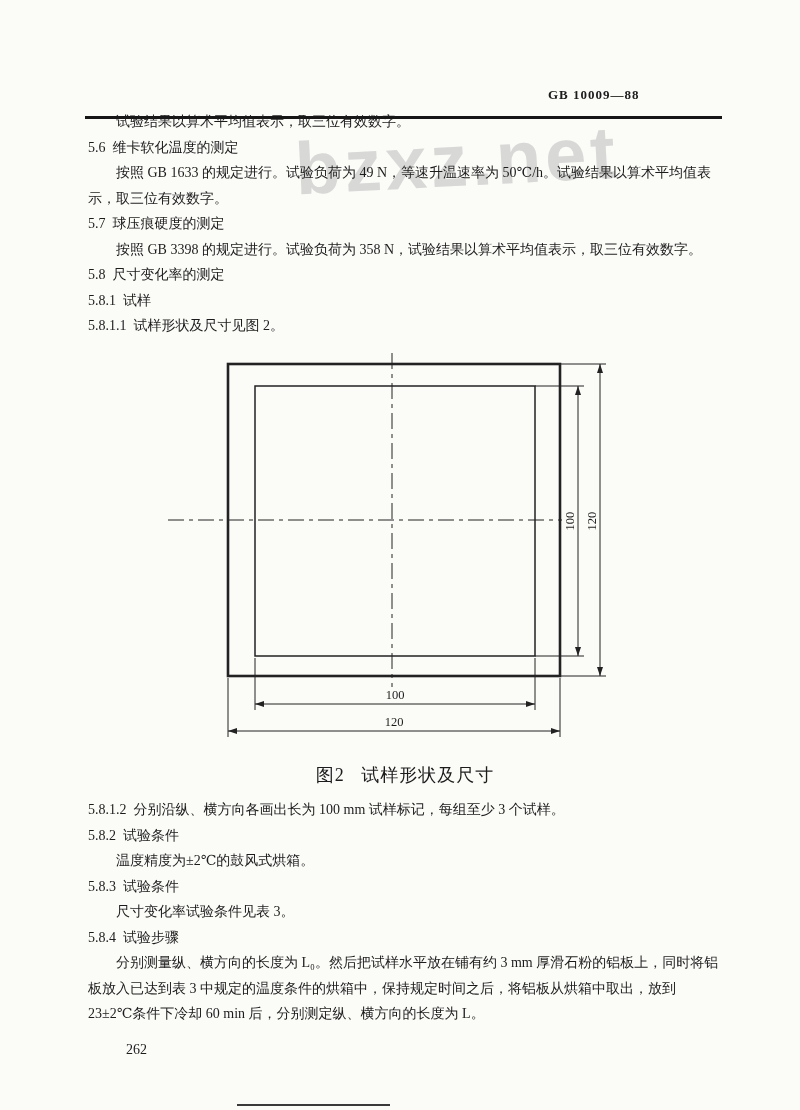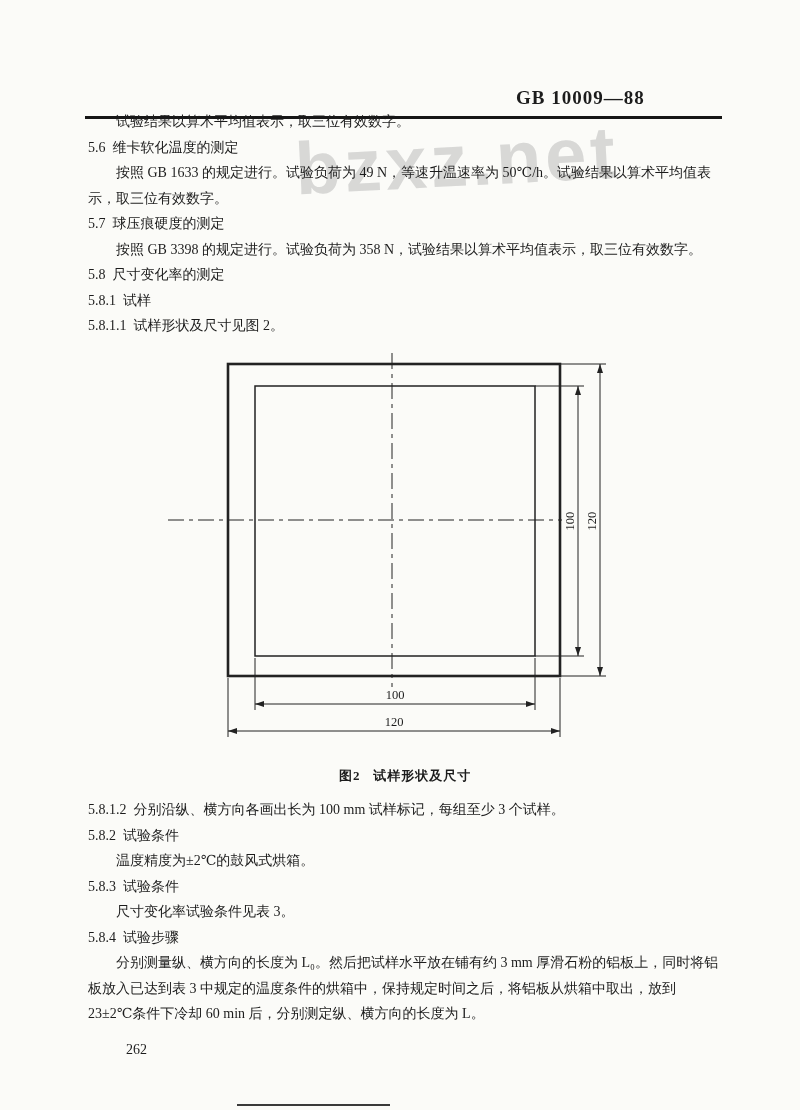--- a/index.html
+++ b/index.html
@@ -16,40 +16,40 @@
   .watermark {
     position:absolute; top:118px; left:295px;
     font-family:"Liberation Sans","DejaVu Sans",sans-serif;
     font-size:74px; font-weight:bold; letter-spacing:4px;
     color:rgba(172,172,172,0.45);
     transform:rotate(-3deg);
     z-index:0; pointer-events:none; white-space:nowrap;
   }
 
   .header-std {
-    position:absolute; top:87px; left:516px;
-    font-size:19px; font-weight:bold; letter-spacing:1px; z-index:1;
+    position:absolute; top:87px; left:548px;
+    font-size:13px; font-weight:bold; letter-spacing:1px; z-index:1;
   }
   .header-rule {
     position:absolute; top:116px; left:85px;
     width:637px; height:3px; background:#161616; z-index:1;
   }
 
   .content {
     position:absolute; top:109px; left:88px; width:634px;
     font-size:14px; line-height:25.5px; z-index:1;
   }
   .content p, .content figcaption { white-space:pre-wrap; }
   .indent { text-indent:2em; }
 
   figure { margin:0; }
   .fig-svg { display:block; margin:12px 0 0 62px; }
   figcaption {
     text-align:center; margin-top:20px;
-    font-size:13px; font-weight:bold; letter-spacing:1px;
+    font-size:18px; font-weight:normal; letter-spacing:1px;
   }
   .after-fig { margin-top:9px; }
 
   .page-number { position:absolute; left:126px; top:1042px; font-size:14px; z-index:1;text-align:right; }
   .bottom-mark { position:absolute; left:237px; top:1104px; width:153px; height:2px; background:#3a3a3a; }
 
   svg line, svg rect { stroke:#222; fill:none; }
   .thick { stroke-width:2.6; }
   .mid { stroke-width:1.5; }
   .dim, .ext { stroke-width:1; }

